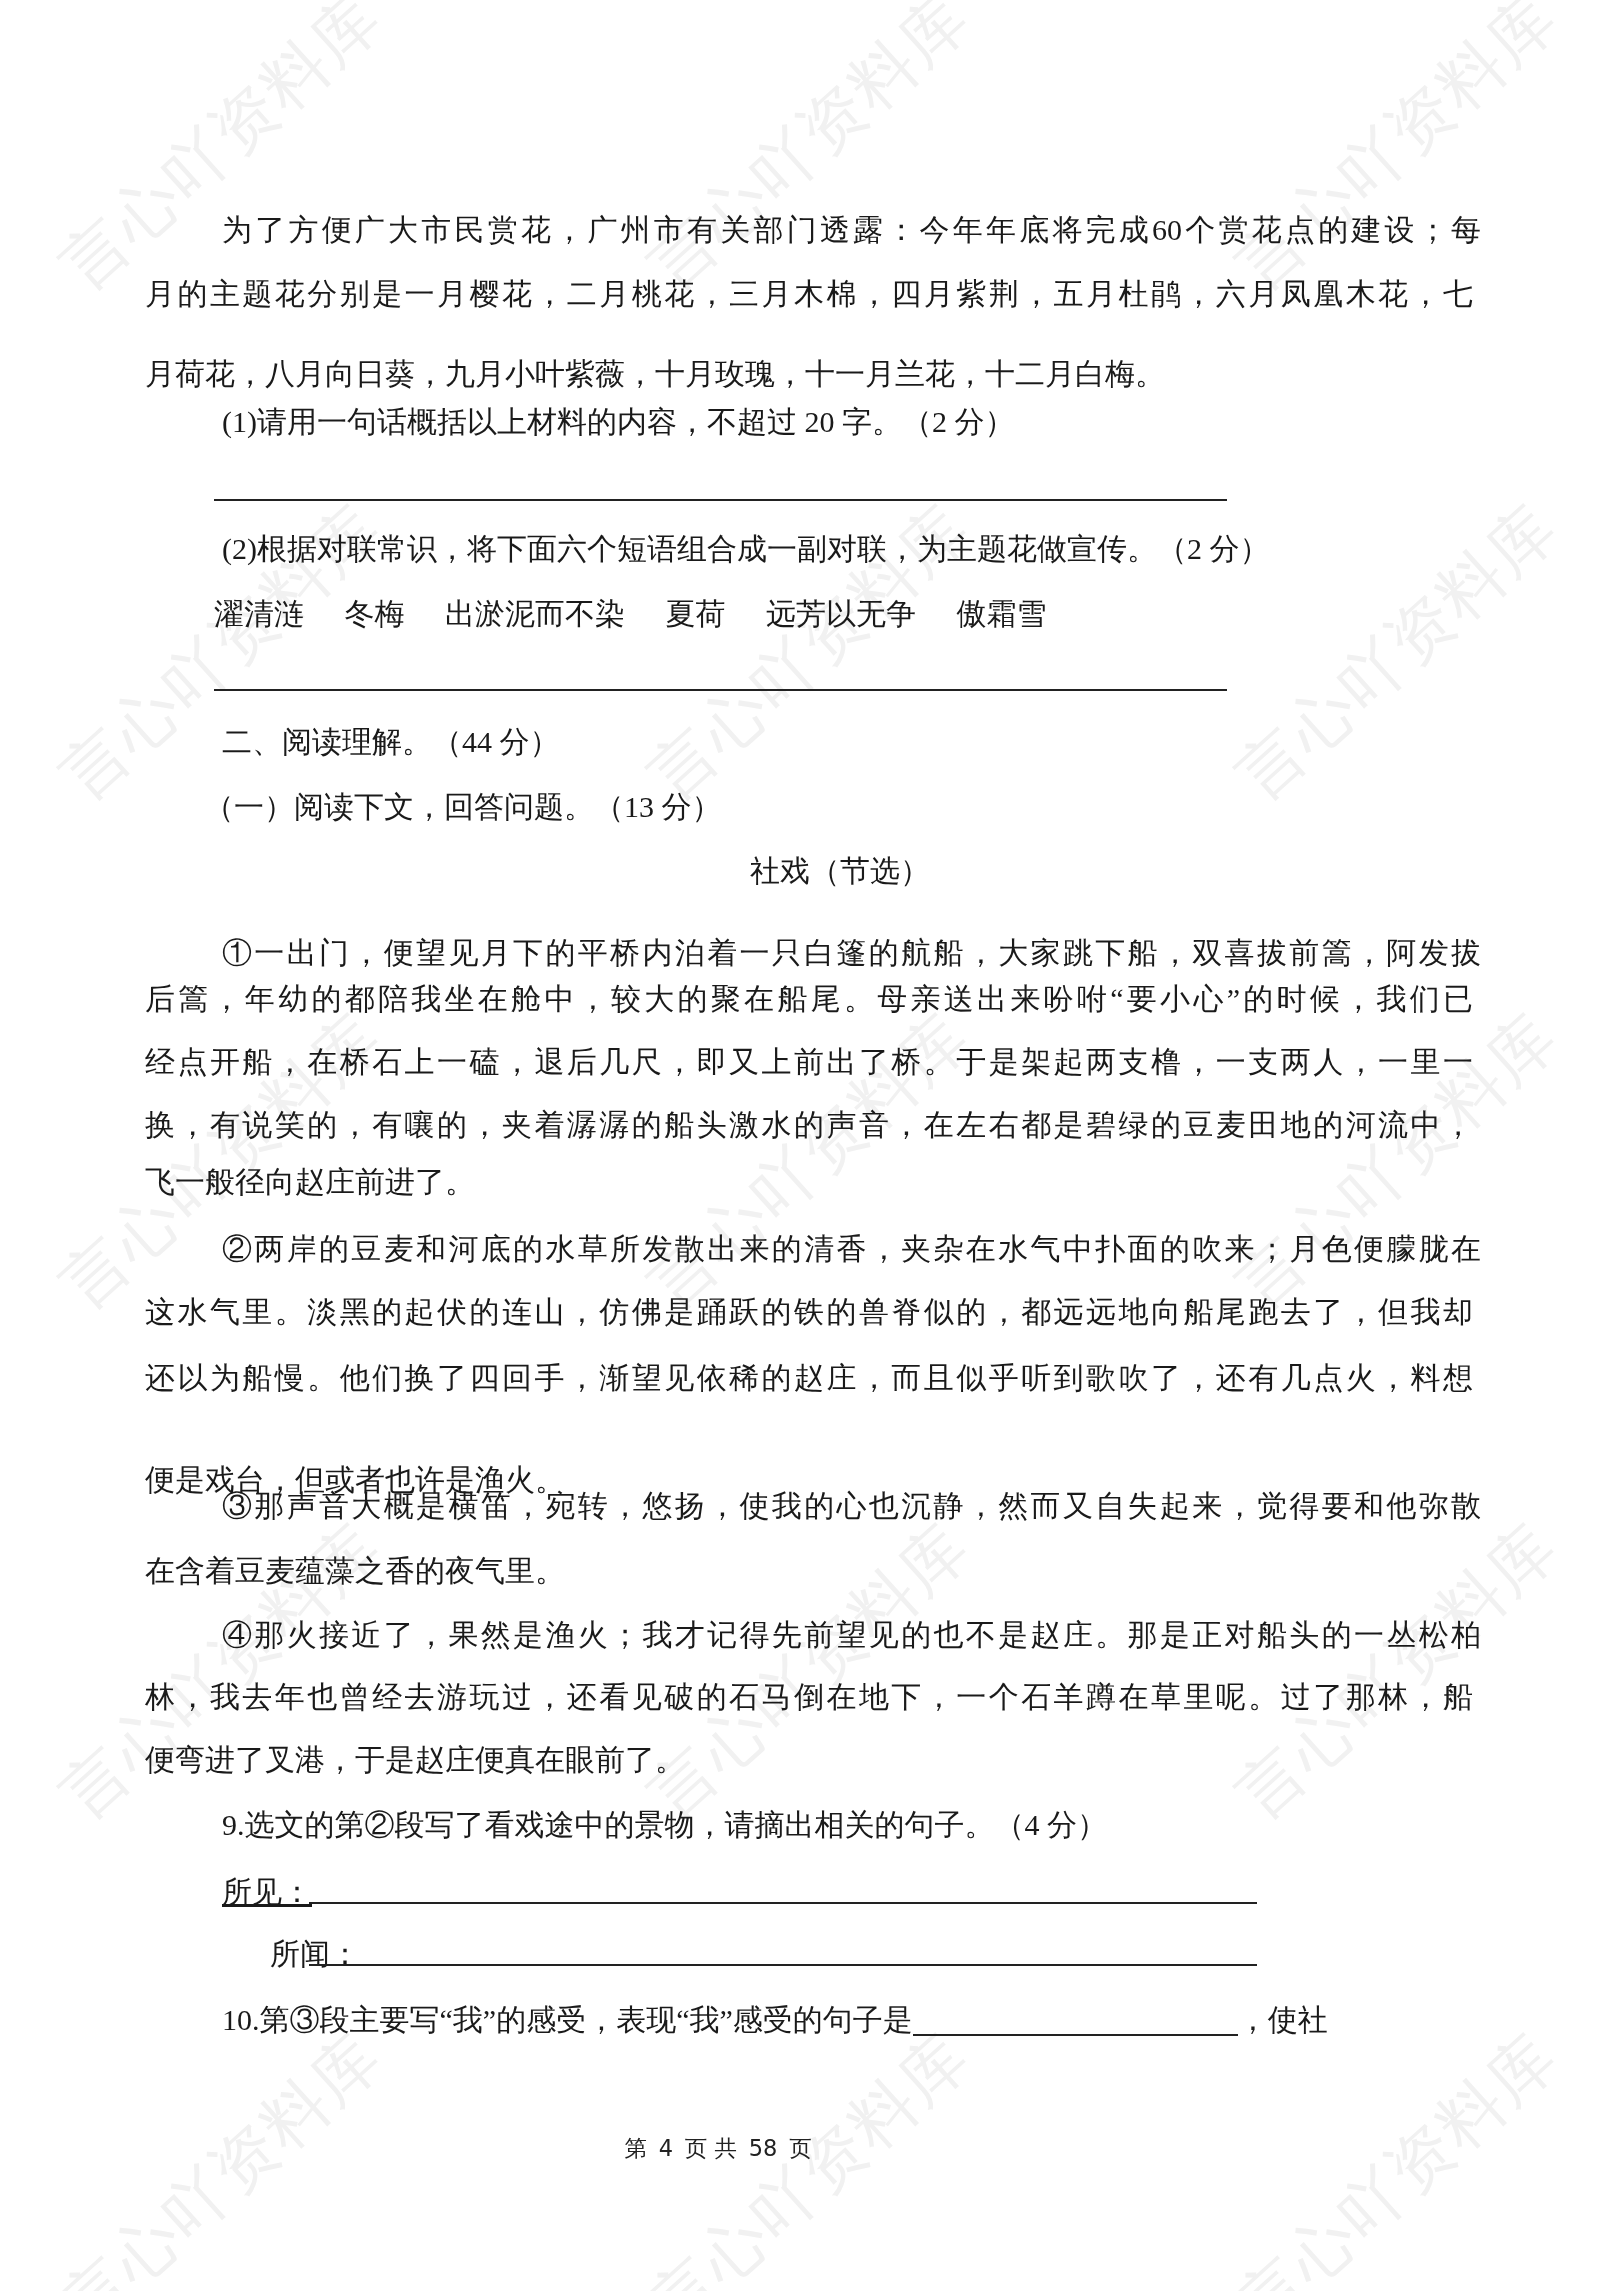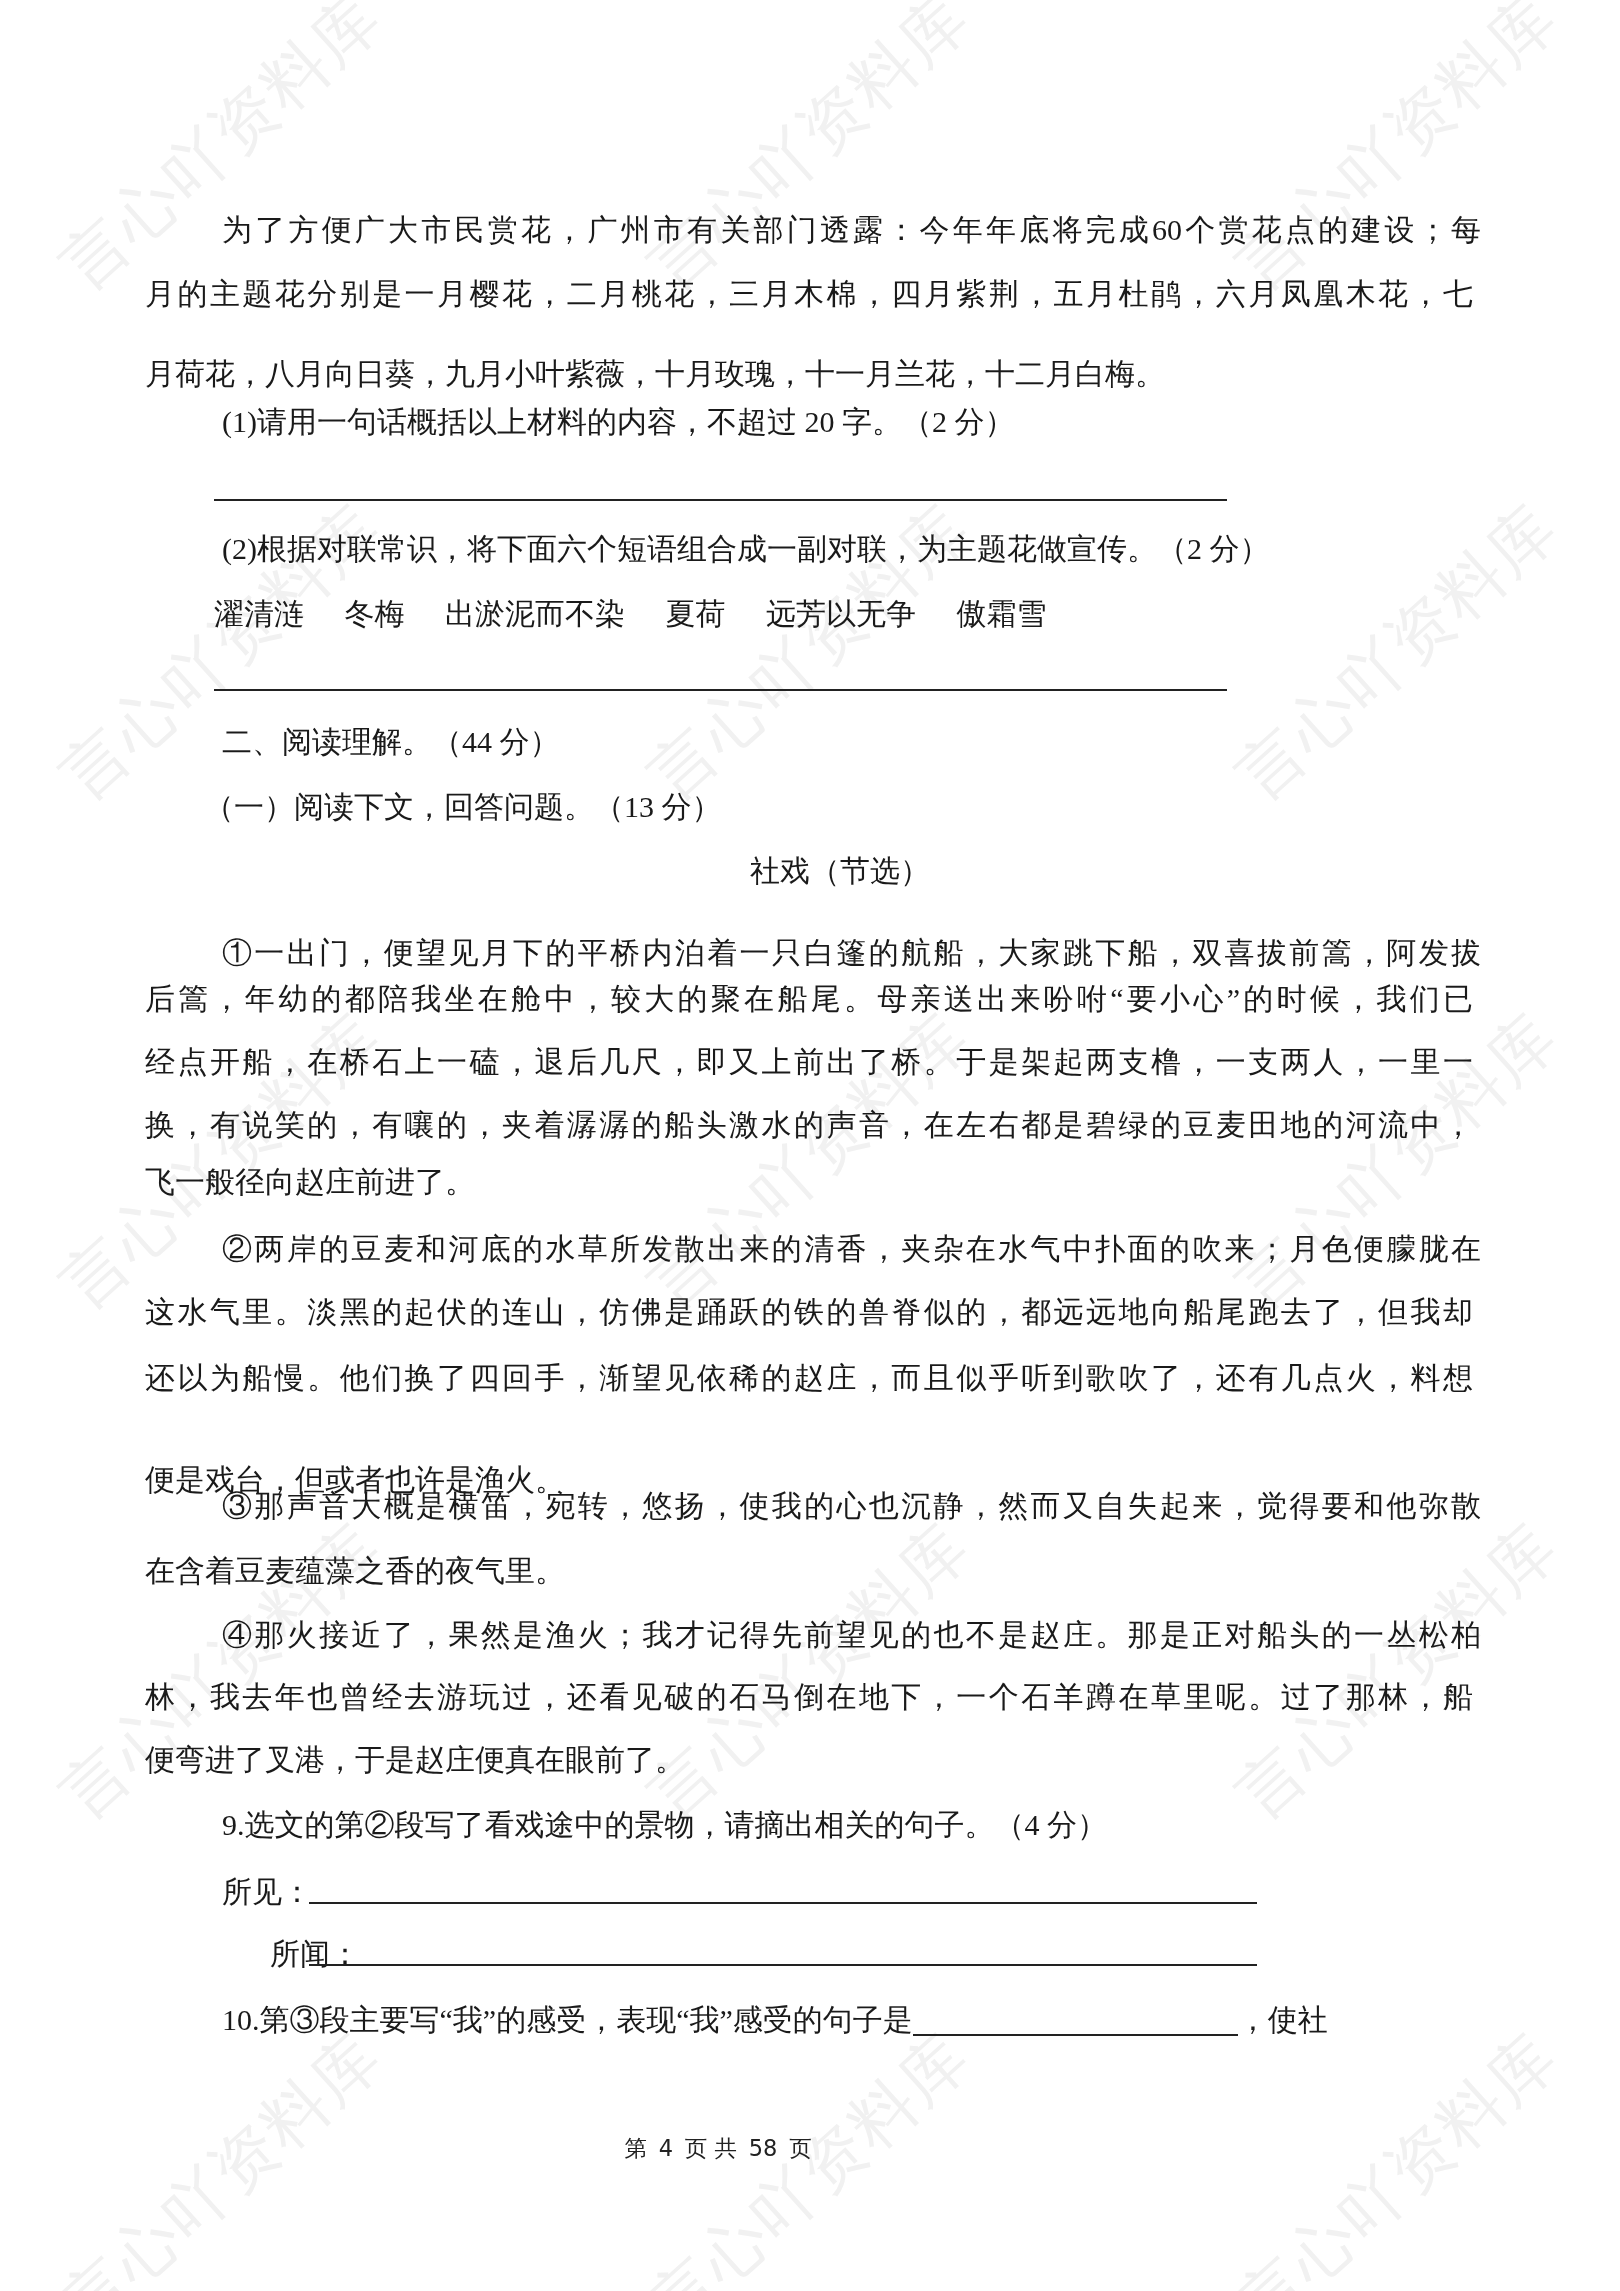--- a/index.html
+++ b/index.html
@@ -79,21 +79,21 @@
   <div class="line" style="top:1424px;margin-top:36px;">便是戏台，但或者也许是渔火。</div>
 
   <div class="line just indent" style="top:1486px;">③那声音大概是横笛，宛转，悠扬，使我的心也沉静，然而又自失起来，觉得要和他弥散</div>
   <div class="line" style="top:1551px;">在含着豆麦蕴藻之香的夜气里。</div>
 
   <div class="line just indent" style="top:1615px;">④那火接近了，果然是渔火；我才记得先前望见的也不是赵庄。那是正对船头的一丛松柏</div>
   <div class="line just" style="top:1677px;">林，我去年也曾经去游玩过，还看见破的石马倒在地下，一个石羊蹲在草里呢。过了那林，船</div>
   <div class="line" style="top:1740px;">便弯进了叉港，于是赵庄便真在眼前了。</div>
 
   <div class="line indent" style="top:1805px;">9.选文的第②段写了看戏途中的景物，请摘出相关的句子。（4 分）</div>
-  <div class="line indent" style="top:1872px;">
+  <div class="line indent" style="top:1872px;text-decoration:underline;">
     <span>所见：</span>
   </div>
   <div class="rule" style="left:164px;top:1902px;width:948px;"></div>
   <div class="line indent" style="top:1934px;margin-left:48px;">
     <span>所闻：</span>
   </div>
   <div class="rule" style="left:164px;top:1964px;width:948px;"></div>
 
   <div class="line indent" style="top:2000px;">
     <span>10.第③段主要写“我”的感受，表现“我”感受的句子是</span><span class="inline-blank" style="width:325px;"></span><span>，使社</span>

